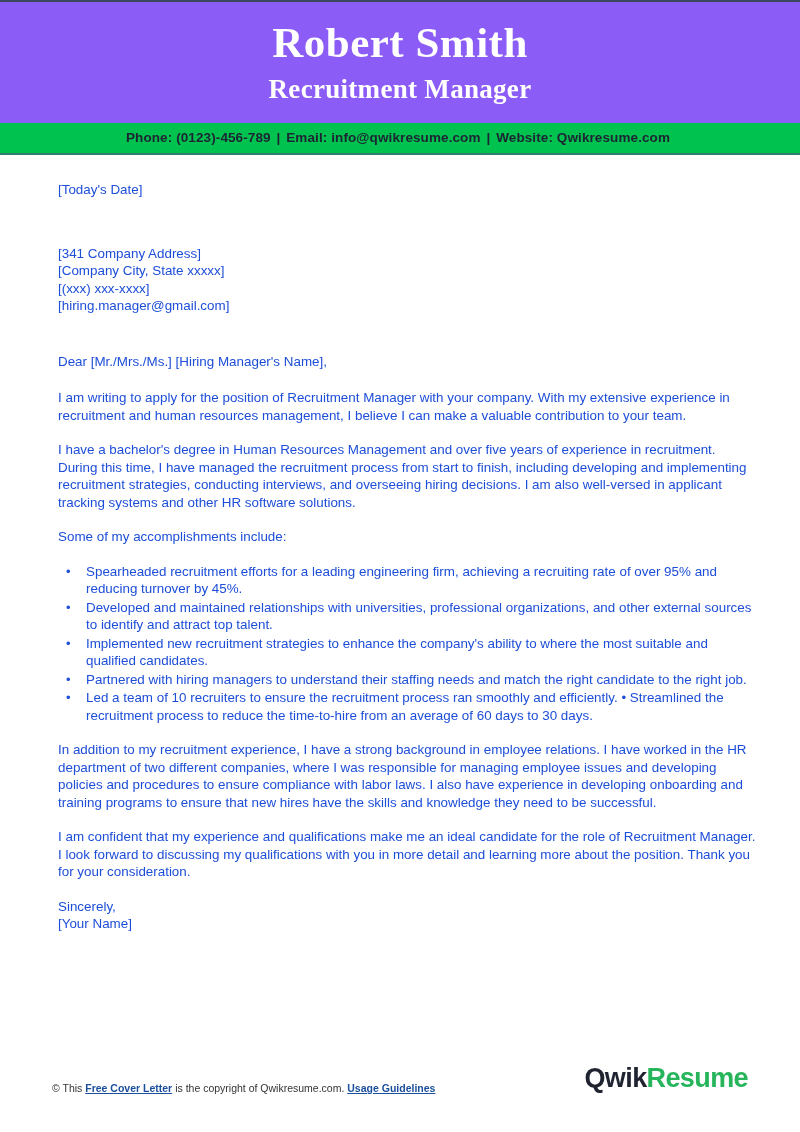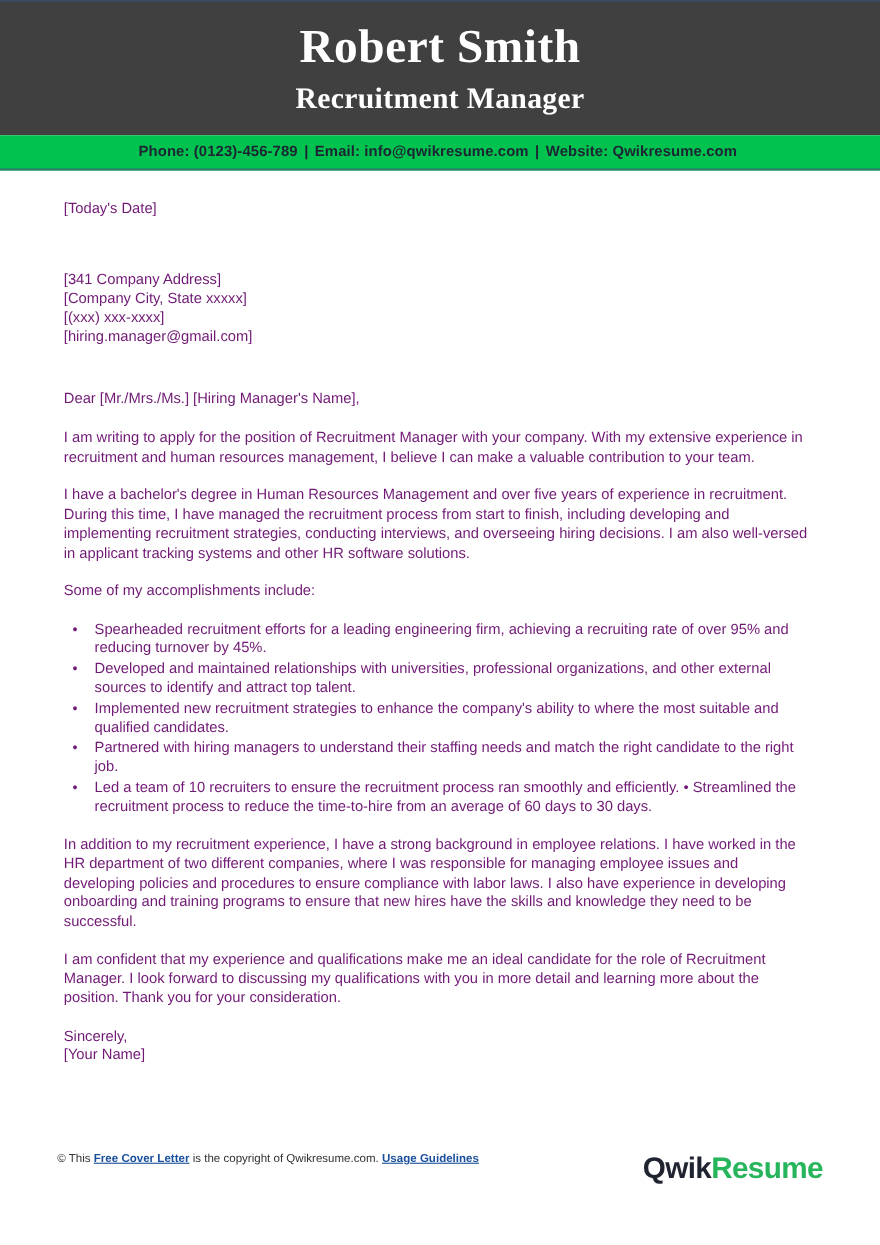--- a/index.html
+++ b/index.html
@@ -19,21 +19,21 @@
   .page {
     width: 800px;
     height: 1132px;
     position: relative;
     background: #ffffff;
     box-sizing: border-box;
   }
 
   
   .header-band {
-    background: #404040;
+    background: #8b5cf6;
     border-top: 2px solid #3a4860;
     padding: 14px 0 16px 0;
     text-align: center;
   }
   .applicant-name {
     font-family: "Liberation Serif", serif;
     font-weight: bold;
     font-size: 43px;
     line-height: 1.08;
     color: #ffffff;
@@ -65,24 +65,24 @@
     color: #1d2433;
     letter-spacing: 0.1px;
     white-space: nowrap;
   }
   .contact-sep {
     padding: 0 2px;
   }
 
   
   .letter-body {
-    padding: 26px 62px 0 58px;
+    padding: 26px 44px 0 58px;
     font-size: 13.4px;
     line-height: 17.5px;
-    color: #701a75;
+    color: #1d4ed8;
   }
   .date-line {
     margin: 0 0 46px 0;
   }
   .recipient-block {
     margin: 0 0 38px 0;
   }
   .recipient-block div {
     margin: 0;
     line-height: 17.5px;
@@ -117,24 +117,24 @@
   }
   .signoff div {
     line-height: 17.5px;
   }
 
   
   .footer {
     position: absolute;
     left: 0;
     right: 0;
-    bottom: 54px;
+    bottom: 38px;
     padding: 0 52px;
     display: flex;
-    align-items: flex-start;
+    align-items: flex-end;
     justify-content: space-between;
     box-sizing: border-box;
   }
   .footer-note {
     font-size: 10.5px;
     color: #333333;
     white-space: nowrap;
   }
   .footer-link {
     color: #1a4f9c;

